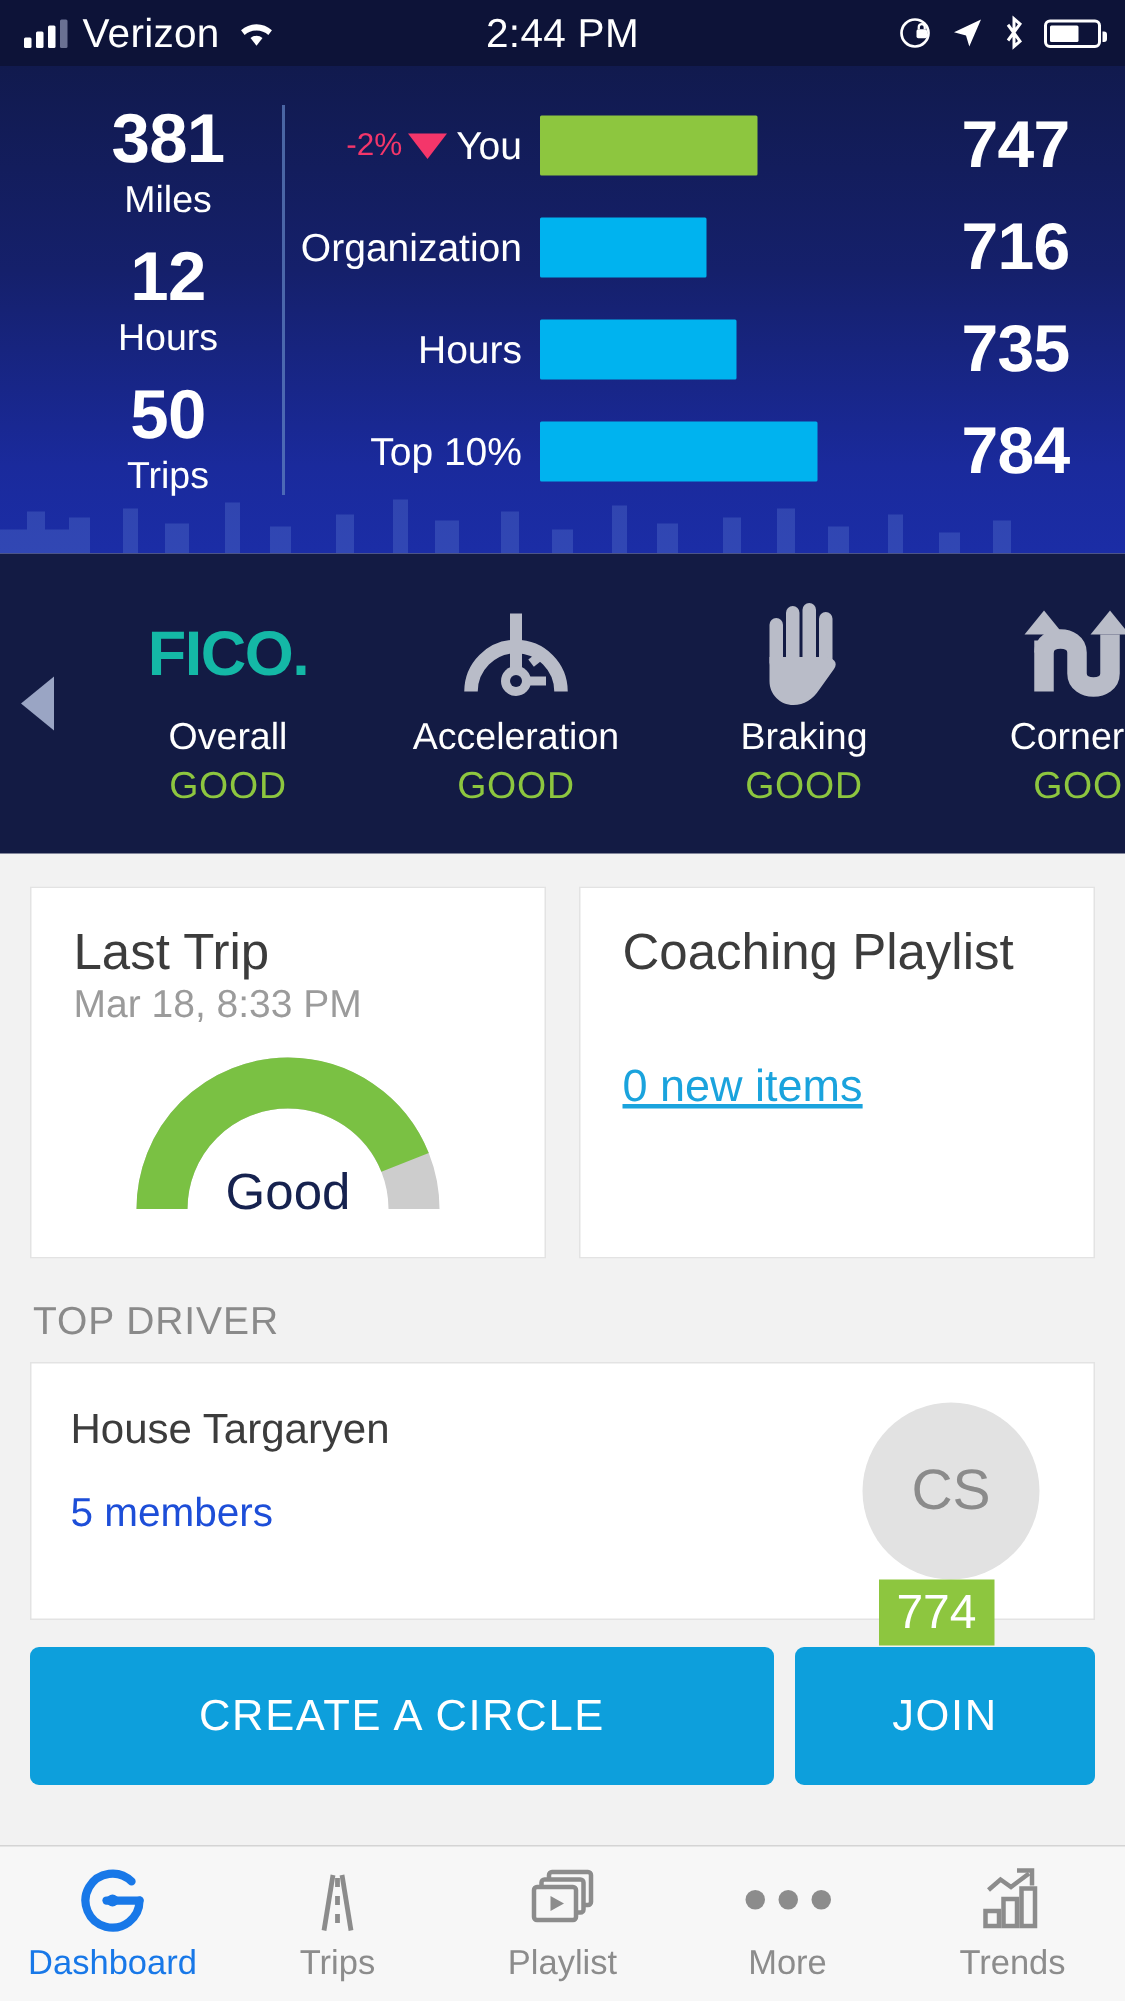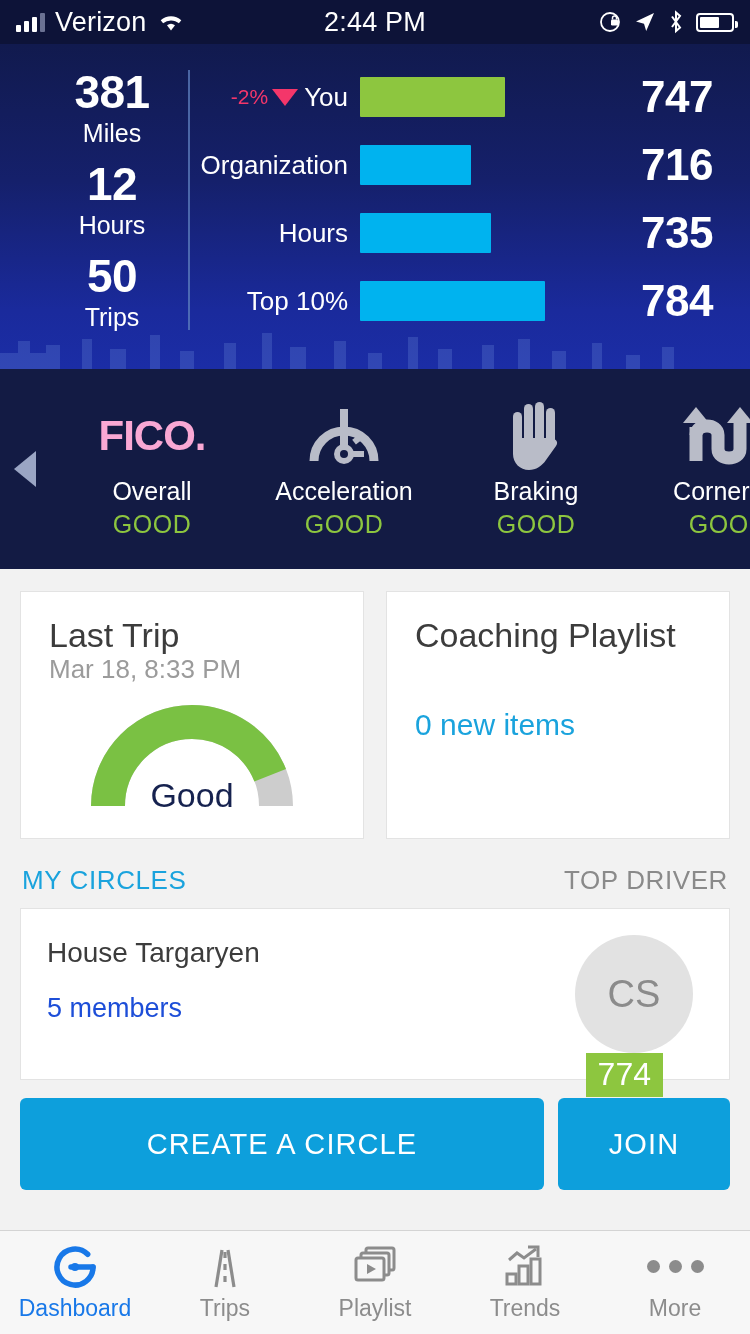--- a/index.html
+++ b/index.html
@@ -100,33 +100,33 @@
     border-right:22px solid #9aa5c4;
   }
   .cat{
     width:192px; flex:0 0 192px;
     display:flex; flex-direction:column; align-items:center; gap:4px;
   }
   .cat-icon{ height:74px; display:flex; align-items:center; justify-content:center;}
   .cat-name{ color:#ffffff; font-size:25px; white-space:nowrap;}
   .cat-rating{ color:#8dc63f; font-size:25px; letter-spacing:.5px;}
   .fico-logo{
-    color:#f9a8d4; font-size:42px; font-weight:700;
+    color:#14b8a6; font-size:42px; font-weight:700;
     letter-spacing:-1px; font-family:"Liberation Sans", sans-serif;
   }
 
   
   .cards{ display:flex; gap:22px; padding:22px 20px 0 20px;}
   .card{
     background:#ffffff; border:1px solid #e3e3e3;
     flex:1; height:248px; padding:26px 28px; position:relative;
   }
   .card h3{ font-size:34px; font-weight:400; color:#3c3c3c; line-height:34px;}
   .card .sub{ font-size:26px; color:#9b9b9b; margin-top:2px;}
-  .card .link{ font-size:30px; color:#1aa3dd; margin-top:56px;}
+  .card .link{ font-size:30px; color:#1aa3dd; margin-top:56px;text-decoration:underline;}
   .gauge-wrap{ position:relative; width:210px; height:110px; margin:16px auto 0 auto;}
   .gauge-label{
     position:absolute; left:0; right:0; bottom:-4px;
     text-align:center; font-size:34px; color:#16224f;
   }
 
   
   .sec-head{
     display:flex; justify-content:space-between; align-items:center;
     padding:26px 22px 12px 22px;
@@ -155,21 +155,21 @@
   }
 
   
   .actions{ display:flex; gap:14px; padding:18px 20px 0 20px;}
   .btn{
     background:#0d9fdc; color:#ffffff; border:none; border-radius:6px;
     height:92px; font-size:29px; letter-spacing:1.1px;
     font-family:"Liberation Sans", sans-serif; cursor:pointer;
   }
   .btn-primary{ flex:1;}
-  .btn-secondary{ width:172px;}
+  .btn-secondary{ width:200px;}
 
   
   .tabbar{
     position:absolute; left:0; bottom:0; width:750px; height:104px;
     background:#f7f7f7; border-top:1px solid #d4d4d4;
     display:flex;
   }
   .tab{
     flex:1; display:flex; flex-direction:column;
     align-items:center; justify-content:center; gap:5px;
@@ -354,21 +354,20 @@
   </div>
 
   <div class="card">
     <h3>Coaching Playlist</h3>
     <div class="link">0 new items</div>
   </div>
 
 </div>
 
 <div class="sec-head">
-  <span class="sec-left">MY CIRCLES</span>
   <span class="sec-right">TOP DRIVER</span>
 </div>
 
 <div class="circle-card">
   <div class="cname">House Targaryen</div>
   <div class="cmembers">5 members</div>
   <div class="avatar">
     <span>CS</span>
   </div>
   <div class="avatar-score">774</div>
@@ -406,37 +405,37 @@
   <div class="tab">
     <span class="tab-icon">
       <svg width="46" height="46" viewBox="0 0 46 46">
         <rect x="14" y="4" width="28" height="22" rx="2" fill="none" stroke="#8c8c8c" stroke-width="3"></rect>
         <rect x="9" y="9" width="28" height="22" rx="2" fill="#f7f7f7" stroke="#8c8c8c" stroke-width="3"></rect>
         <rect x="4" y="14" width="28" height="22" rx="2" fill="#f7f7f7" stroke="#8c8c8c" stroke-width="3"></rect>
         <path d="M15 20l9 5-9 5z" fill="#8c8c8c"></path>
       </svg>
     </span>
     <span>Playlist</span>
+  </div>
+
+  <div class="tab">
+    <span class="dots">
+        <i></i>
+        <i></i>
+        <i></i>
+      </span>
+    <span>More</span>
   </div>
 
   <div class="tab">
     <span class="tab-icon">
       <svg width="46" height="46" viewBox="0 0 46 46">
         <rect x="5" y="30" width="9" height="10" fill="none" stroke="#8c8c8c" stroke-width="3"></rect>
         <rect x="17" y="22" width="9" height="18" fill="none" stroke="#8c8c8c" stroke-width="3"></rect>
         <rect x="29" y="15" width="9" height="25" fill="none" stroke="#8c8c8c" stroke-width="3"></rect>
         <path d="M7 16l8-7 7 5 12-9" fill="none" stroke="#8c8c8c" stroke-width="3"></path>
         <path d="M26 3h10v10" fill="none" stroke="#8c8c8c" stroke-width="3"></path>
       </svg>
     </span>
     <span>Trends</span>
   </div>
 
-  <div class="tab">
-    <span class="dots">
-        <i></i>
-        <i></i>
-        <i></i>
-      </span>
-    <span>More</span>
-  </div>
-
 </div>
 
 </body></html>

